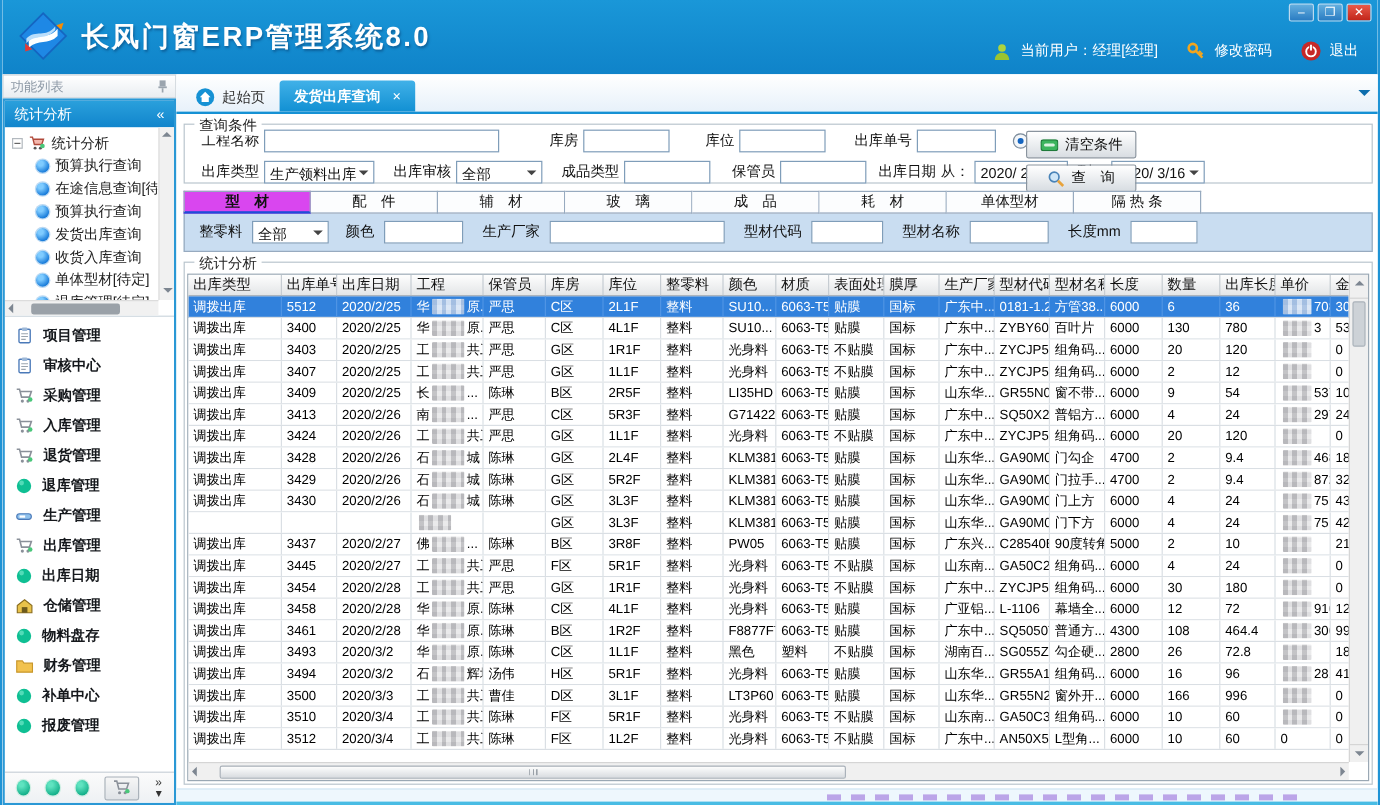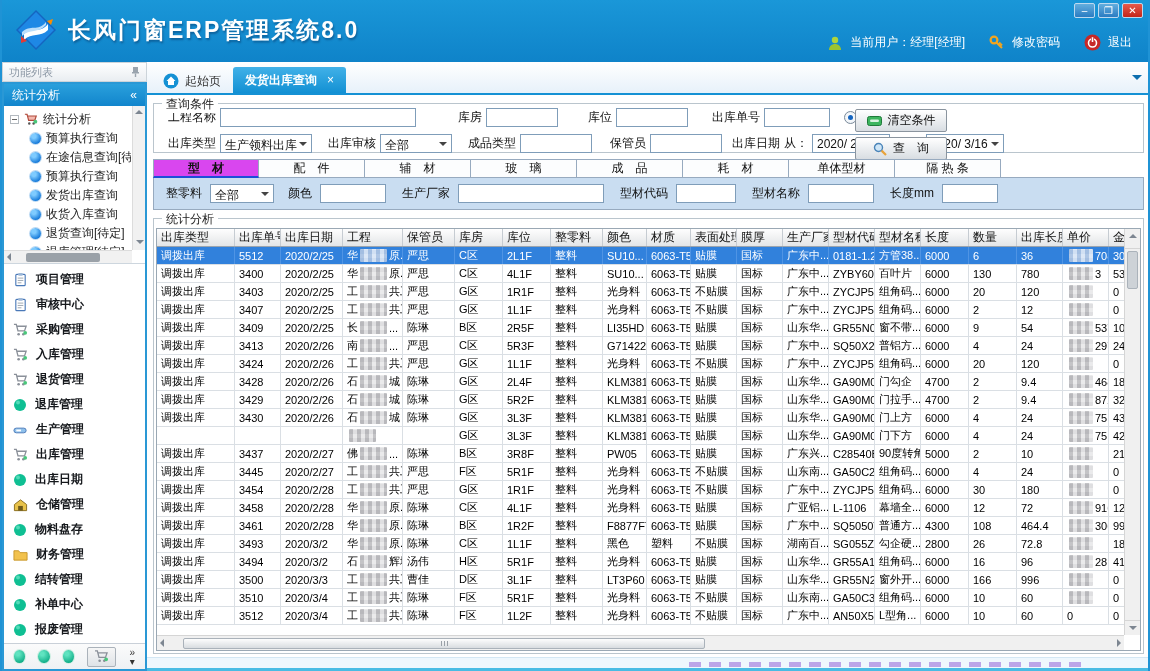--- a/index.html
+++ b/index.html
@@ -242,21 +242,21 @@
             <div class="tree-row child">
               <span class="tree-dot"></span>
               <span>发货出库查询</span>
             </div>
             <div class="tree-row child">
               <span class="tree-dot"></span>
               <span>收货入库查询</span>
             </div>
             <div class="tree-row child">
               <span class="tree-dot"></span>
-              <span>退货查询[待定]</span>
+              <span>单体型材[待定]</span>
             </div>
             <div class="tree-row child">
               <span class="tree-dot"></span>
               <span>退库管理[待定]</span>
             </div>
           </div>
         <div class="tree-vscroll">
           <div class="arr up"></div>
             <div class="arr down"></div>
         </div>
@@ -379,29 +379,20 @@
             </span>
             <span>物料盘存</span>
           </div>
           <div class="menu-item">
             <span>
               <svg width="15" height="13" viewBox="0 0 16 13">
                 <path d="M1 2.5h5l1.5 2H15v8H1z" fill="#f2c24e" stroke="#c8962a"></path>
               </svg>
             </span>
             <span>财务管理</span>
-          </div>
-          <div class="menu-item">
-            <span>
-              <svg width="14" height="14" viewBox="0 0 14 14">
-                <circle cx="7" cy="7" r="6" fill="#0fbf93"></circle>
-                <circle cx="5" cy="4.5" r="2" fill="#6fe7c8" opacity=".7"></circle>
-              </svg>
-            </span>
-            <span>结转管理</span>
           </div>
           <div class="menu-item">
             <span>
               <svg width="14" height="14" viewBox="0 0 14 14">
                 <circle cx="7" cy="7" r="6" fill="#0fbf93"></circle>
                 <circle cx="5" cy="4.5" r="2" fill="#6fe7c8" opacity=".7"></circle>
               </svg>
             </span>
             <span>补单中心</span>
           </div>

